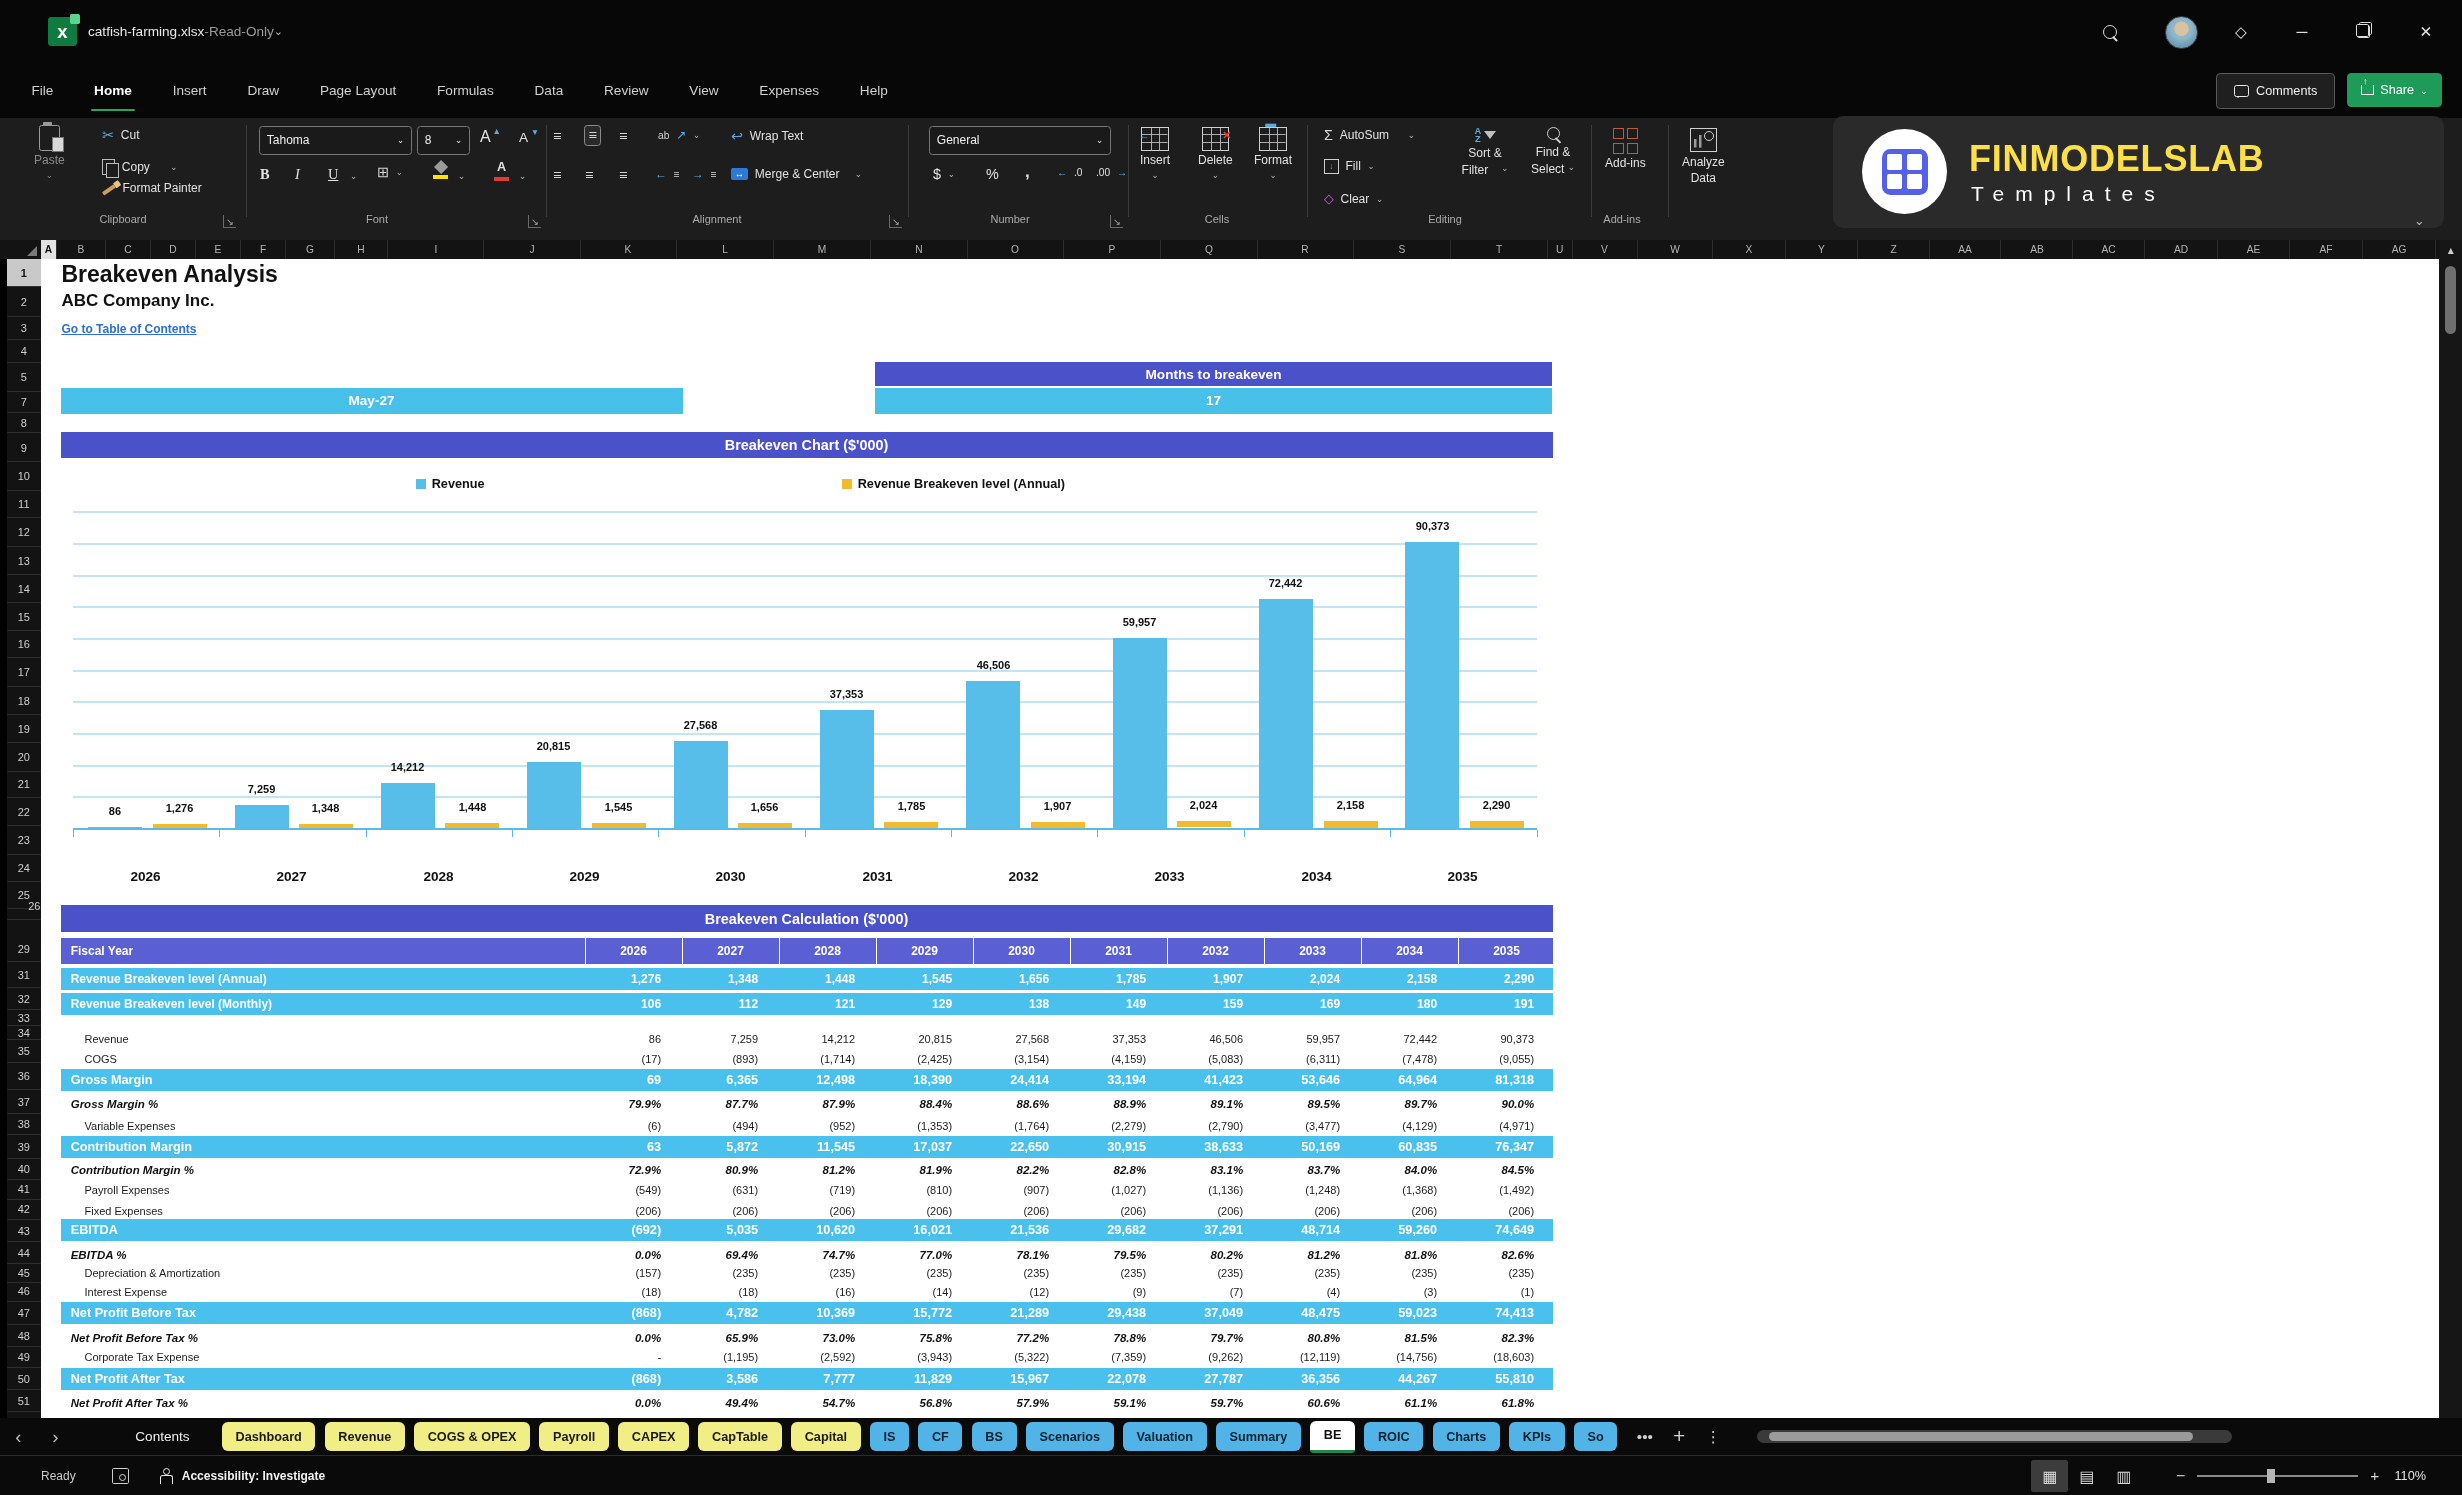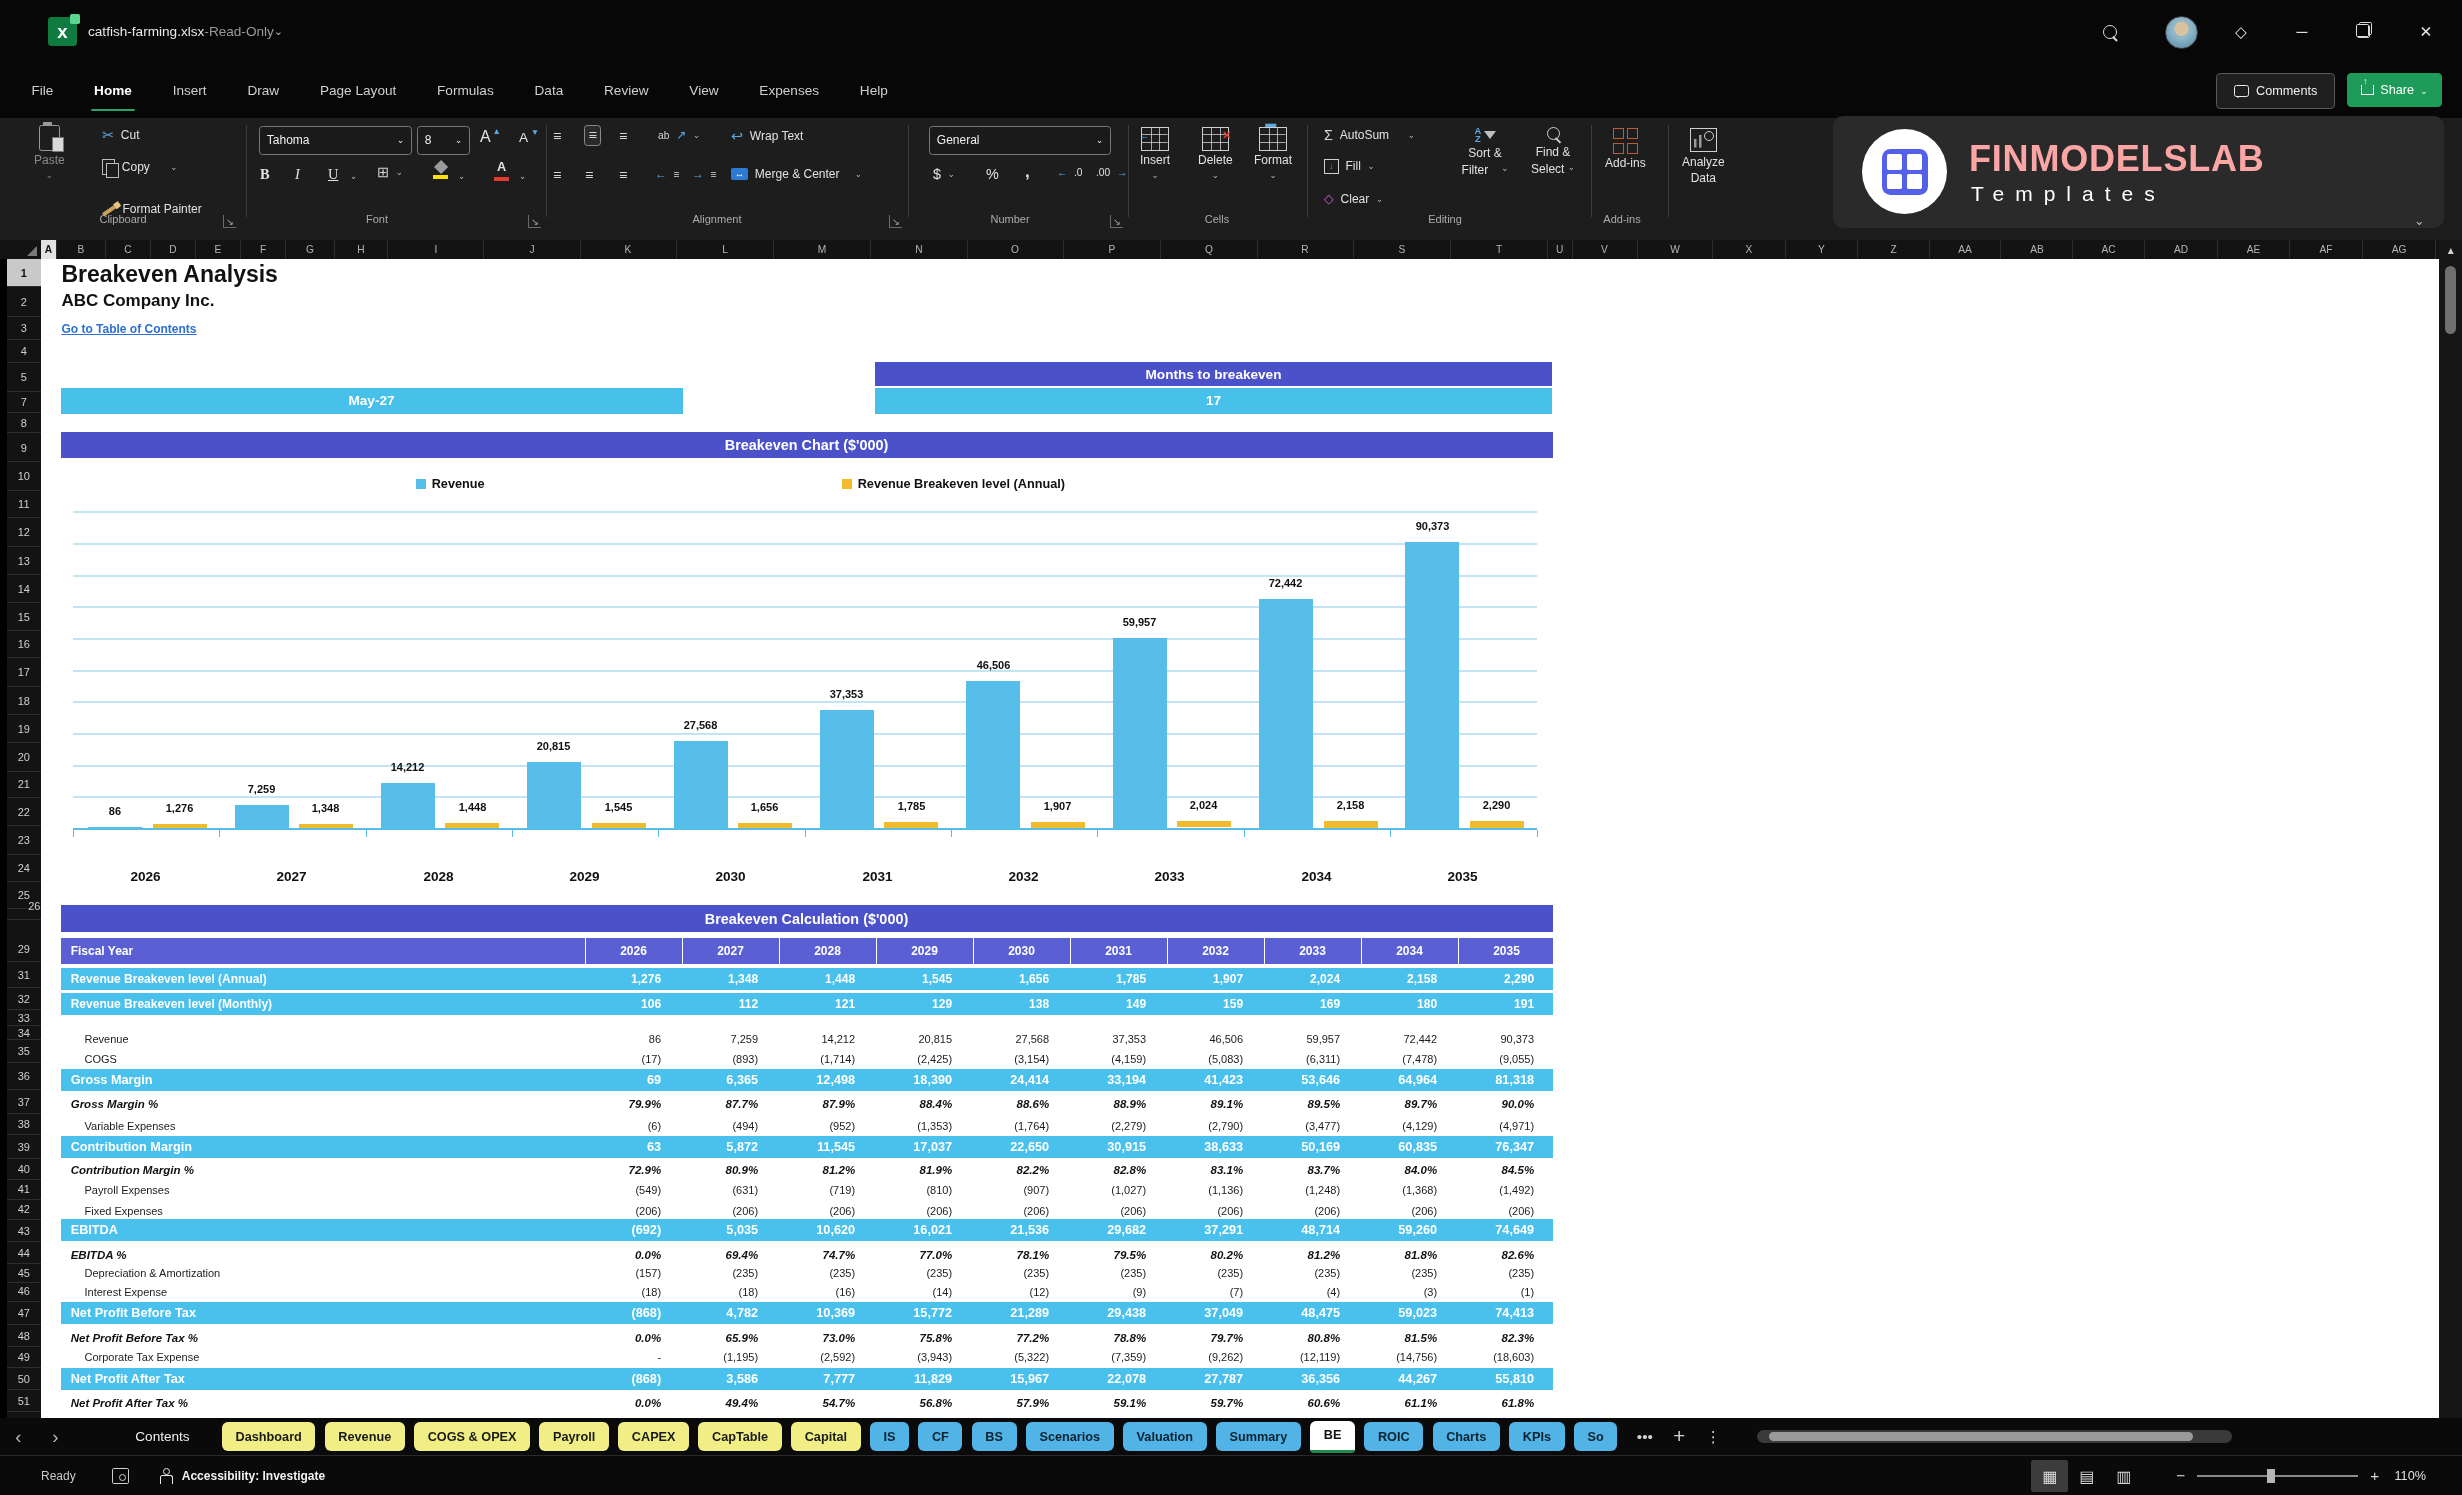--- a/index.html
+++ b/index.html
@@ -65,21 +65,21 @@
   .an-ic{width:25.5px;height:22px;border:1.7px solid #cfcfcf;position:relative;background:linear-gradient(#9a9a9a,#9a9a9a) 3.4px 10.2px/2.5px 8.5px no-repeat,linear-gradient(#9a9a9a,#9a9a9a) 8.5px 6px/2.5px 12.7px no-repeat;}
   .an-ic:after{content:"";position:absolute;right:1.7px;top:1.7px;width:8.5px;height:8.5px;border:1.7px solid #cfcfcf;border-radius:50%;}
   .azf{display:flex;flex-direction:column;align-items:center;font-size:9.3px;color:#5ea9e0;font-weight:bold;line-height:8.5px;}
   .funnel{width:0;height:0;border-left:6.8px solid transparent;border-right:6.8px solid transparent;border-top:8.5px solid #bfbfbf;}
   .fm-mag{width:11px;height:11px;border:1.7px solid #cfcfcf;border-radius:50%;position:relative;}
   .fm-mag:after{content:"";position:absolute;width:1.7px;height:6.8px;background:#cfcfcf;left:9.3px;top:9.3px;transform:rotate(-45deg);}
   #logo-panel{left:1833px;top:115px;width:611px;height:112px;background:#2a2a2a;border-radius:10.2px;}
   #logo-circle{left:29px;top:13.6px;width:85px;height:85px;background:#fff;border-radius:50%;display:flex;align-items:center;justify-content:center;}
   #logo-square{width:46px;height:46px;background:#5560e8;border-radius:8.5px;display:grid;grid-template-columns:15.3px 15.3px;grid-template-rows:15.3px 15.3px;gap:4.2px;place-content:center;}
   #logo-square i{background:#fff;border-radius:1.7px;}
-  #logo-line1{left:136px;top:22px;font-size:36px;font-weight:bold;color:#fca5a5;letter-spacing:0.8px;}
+  #logo-line1{left:136px;top:22px;font-size:36px;font-weight:bold;color:#fde047;letter-spacing:0.8px;}
   #logo-line2{left:138px;top:66px;font-size:21px;color:#fff;letter-spacing:11px;}
   #ribbon-collapse{left:2414px;top:208px;color:#bbb;font-size:12.7px;}
   
   #colheaders{left:0;top:240px;width:2462px;height:18.7px;background:#131313;}
   .col-h{position:absolute;top:0;height:18.7px;border-right:0.8px solid #2e2e2e;color:#b5b5b5;font-size:10.2px;display:flex;align-items:center;justify-content:center;box-sizing:border-box;}
   .col-h.sel{background:#e3e3e3;color:#111;font-weight:bold;}
   #corner{left:6.8px;top:0;width:34px;height:18.7px;border-right:0.8px solid #2e2e2e;position:absolute;}
   #corner:after{content:"";position:absolute;right:3.4px;bottom:2.5px;border-left:10.2px solid transparent;border-bottom:10.2px solid #7a7a7a;}
   #rowheaders{left:6.8px;top:259px;width:34px;height:1159px;background:#131313;}
   .row-h{position:absolute;left:0;width:34px;border-bottom:0.8px solid #2e2e2e;color:#cfcfcf;font-size:11px;display:flex;align-items:center;justify-content:center;box-sizing:border-box;}
@@ -203,21 +203,21 @@
   </div>
   <div class="rbtn" style="left:102px;top:8.5px;">
       <span class="scis">✂</span>
       <span>Cut</span>
     </div>
   <div class="rbtn" style="left:102px;top:41px;">
       <span class="copy-ic"></span>
       <span>Copy</span>
       <span style="font-size:8.5px;color:#bbb;margin-left:13.6px;">⌄</span>
     </div>
-  <div class="rbtn" style="left:102px;top:84px;">
+  <div class="rbtn" style="left:102px;top:63px;">
       <span class="brush"></span>
       <span>Format Painter</span>
     </div>
   <div class="grp-label" style="left:68px;width:110px;">Clipboard</div>
   <div class="launcher" style="left:223px;">↘</div>
   <div class="rb-sep" style="left:246px;"></div>
 
   <div class="combo" style="left:259px;top:7.6px;width:153px;">
       <span>Tahoma</span>
       <span style="font-size:8.5px;">⌄</span>

